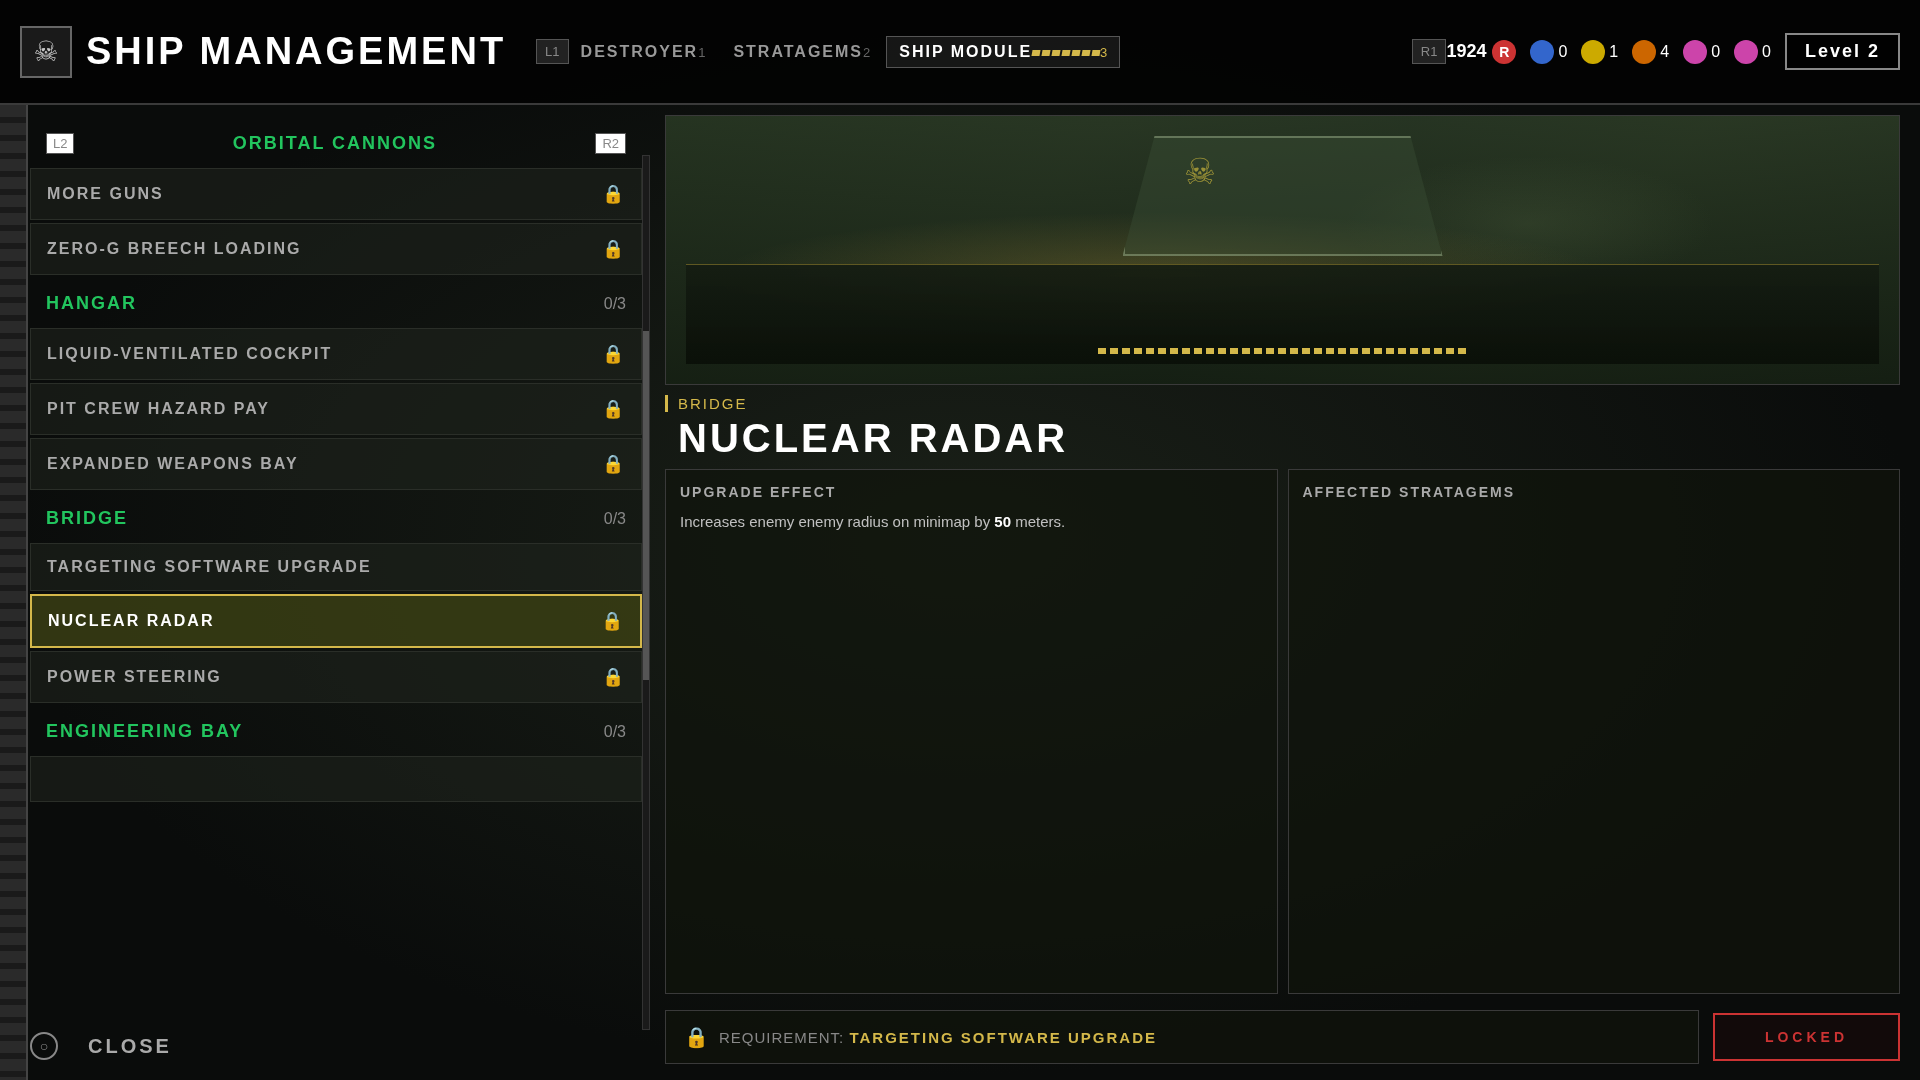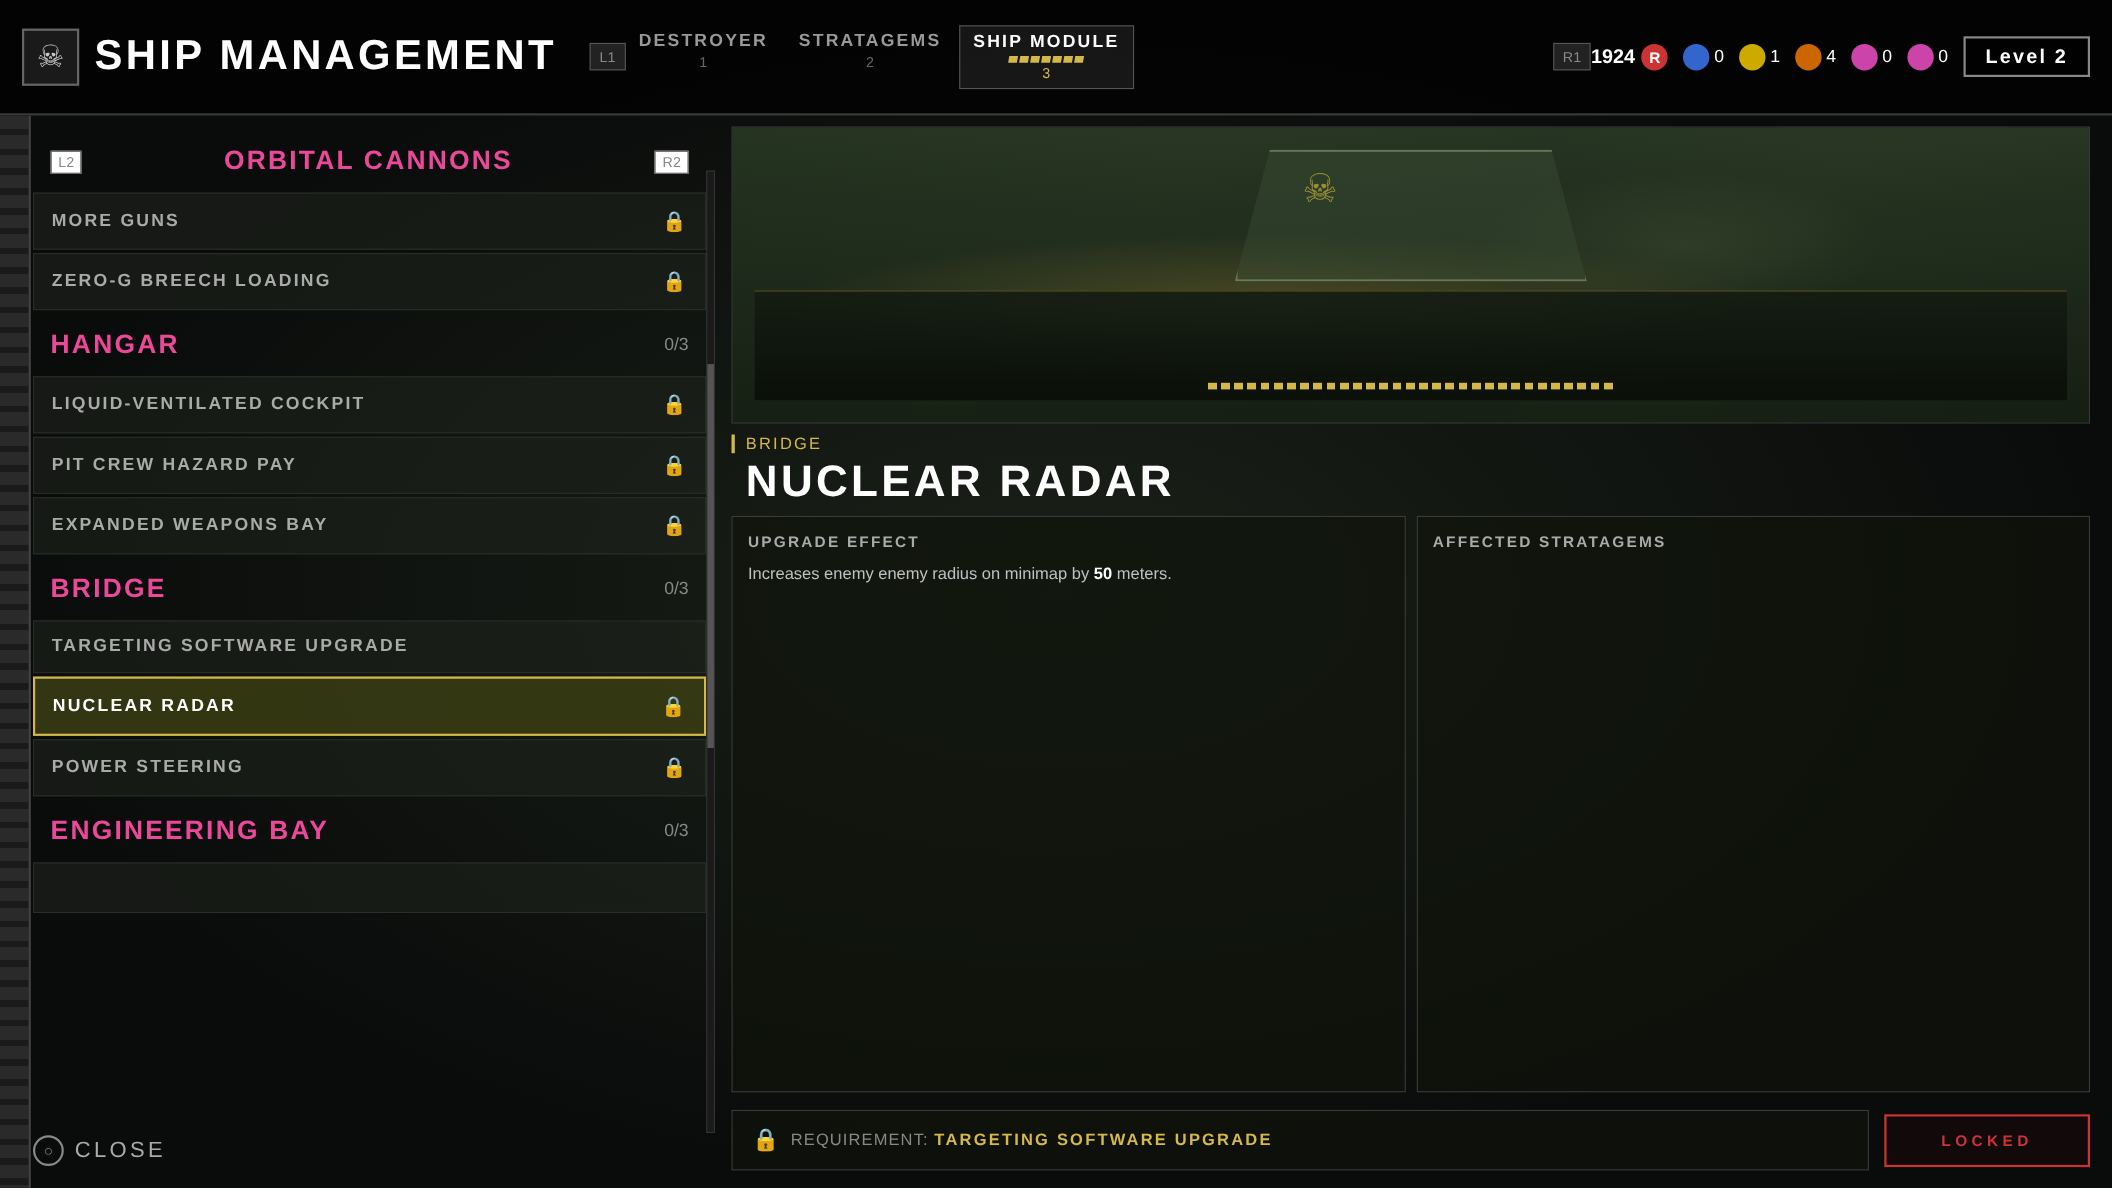--- a/index.html
+++ b/index.html
@@ -64,21 +64,21 @@
     }
 
     .nav-tabs {
       display: flex;
       gap: 4px;
       flex: 1;
     }
 
     .nav-tab {
       display: flex;
-      flex-direction: column;
+      flex-direction: row;
       align-items: center;
       padding: 6px 12px;
       cursor: pointer;
       position: relative;
     }
 
     .nav-tab-label {
       font-size: 16px;
       font-weight: 700;
       letter-spacing: 2px;
@@ -229,24 +229,24 @@
     .section-header {
       display: flex;
       justify-content: space-between;
       align-items: center;
       padding: 10px 16px;
       margin-bottom: 4px;
       margin-top: 8px;
     }
 
     .section-title {
-      font-size: 24px;
+      font-size: 18px;
       font-weight: 700;
       letter-spacing: 2px;
-      color: #ec4899;
+      color: #22c55e;
       text-transform: uppercase;
     }
 
     .section-nav-btn {
       font-size: 13px;
       color: #888;
       border: 1px solid #555;
       padding: 2px 6px;
       background: #ffffff;
     }
@@ -511,23 +511,24 @@
       border: 2px solid #888;
       display: flex;
       align-items: center;
       justify-content: center;
       font-size: 14px;
       color: #888;
     }
 
     .close-text {
       font-size: 20px;
-      font-weight: 400;
+      font-weight: 700;
       letter-spacing: 3px;
       color: #aaa;
+      margin-left: 20px;
     }
 
     
     .scroll-bar {
       position: absolute;
       right: 0;
       top: 50px;
       bottom: 50px;
       width: 8px;
       background: #1a1a1a;

